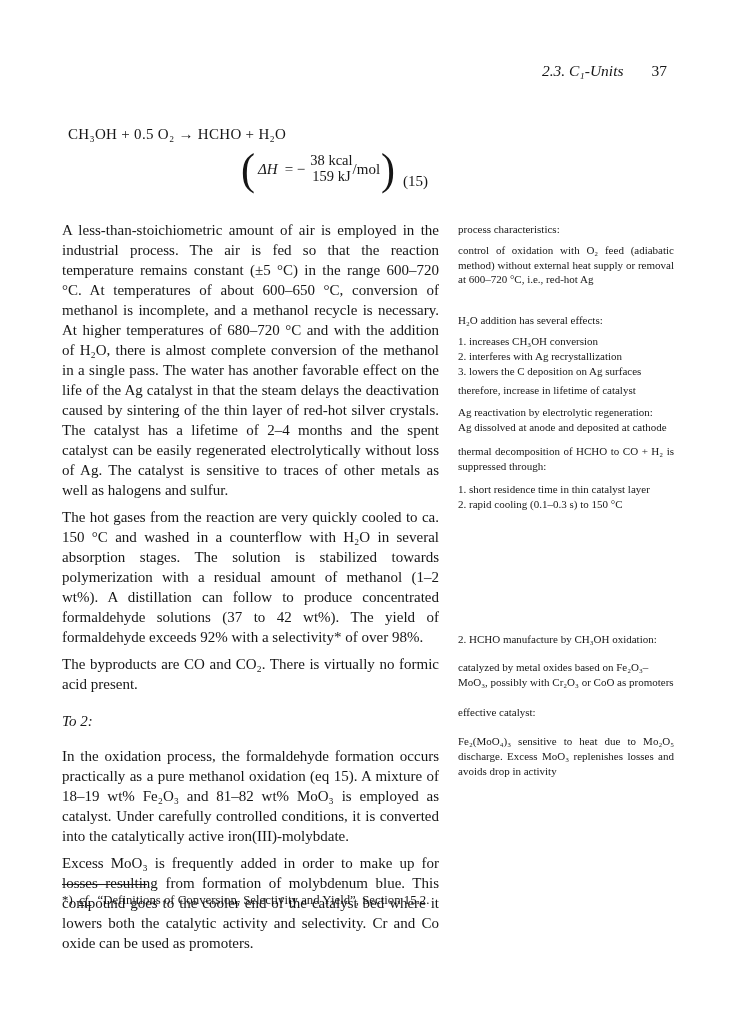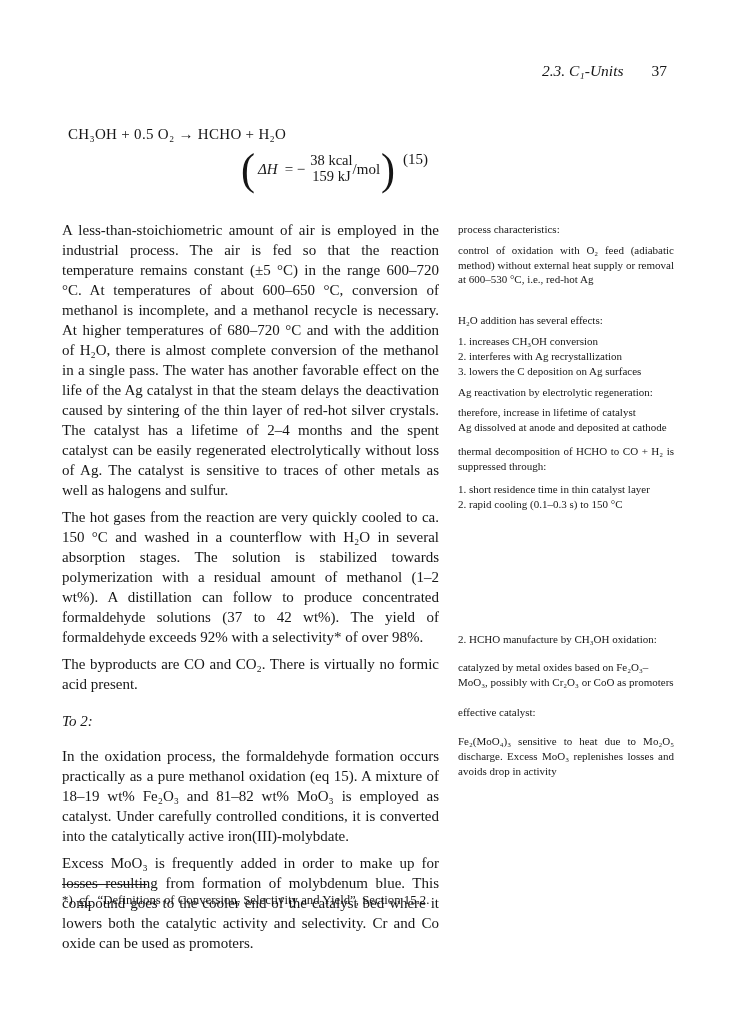--- a/index.html
+++ b/index.html
@@ -17,21 +17,21 @@
   .running-head .pnum { font-style:normal; }
   
   .equation { position:absolute; left:68px; top:126px; width:376px; font-size:15px; }
   .eq-reaction { white-space:nowrap; letter-spacing:0.3px; }
   .eq-line2 { position:relative; height:54px; }
   .dh-group { position:absolute; left:172px; top:4px; display:flex; align-items:center; }
   .big-paren { font-size:42px; font-weight:300; line-height:44px; transform:scaleY(1.05); padding:0 1px; }
   .dh-label { font-style:italic; margin-left:2px;text-align:center; }
   .dh-rel { margin:0 5px 0 7px; }
   .frac { display:inline-flex; flex-direction:column; align-items:center; line-height:1.08; font-size:14.5px; }
-  .eq-num { position:absolute; right:16px; top:8px; }
+  .eq-num { position:absolute; right:16px; top:30px; }
   
   .left-col {
     position:absolute; left:62px; top:220px; width:377px;
     font-size:15px; line-height:20px; text-align:justify;
   }
   .para { margin:0 0 7px 0; }
   .subhead { font-style:italic; margin:17px 0 15px 0; text-align:left; }
   
   .right-col {
     position:absolute; left:458px; top:222px; width:216px;
@@ -78,27 +78,27 @@
     <p class="para">A less-than-stoichiometric amount of air is employed in the industrial process. The air is fed so that the reaction temperature remains constant (±5 °C) in the range 600–720 °C. At temperatures of about 600–650 °C, conversion of methanol is incomplete, and a methanol recycle is necessary. At higher temperatures of 680–720 °C and with the addition of H₂O, there is almost complete conversion of the methanol in a single pass. The water has another favorable effect on the life of the Ag catalyst in that the steam delays the deactivation caused by sintering of the thin layer of red-hot silver crystals. The catalyst has a lifetime of 2–4 months and the spent catalyst can be easily regenerated electrolytically without loss of Ag. The catalyst is sensitive to traces of other metals as well as halogens and sulfur.</p>
     <p class="para">The hot gases from the reaction are very quickly cooled to ca. 150 °C and washed in a counterflow with H₂O in several absorption stages. The solution is stabilized towards polymerization with a residual amount of methanol (1–2 wt%). A distillation can follow to produce concentrated formaldehyde solutions (37 to 42 wt%). The yield of formaldehyde exceeds 92% with a selectivity* of over 98%.</p>
     <p class="para">The byproducts are CO and CO₂. There is virtually no formic acid present.</p>
     <p class="para subhead">To 2:</p>
     <p class="para">In the oxidation process, the formaldehyde formation occurs practically as a pure methanol oxidation (eq 15). A mixture of 18–19 wt% Fe₂O₃ and 81–82 wt% MoO₃ is employed as catalyst. Under carefully controlled conditions, it is converted into the catalytically active iron(III)-molybdate.</p>
     <p class="para">Excess MoO₃ is frequently added in order to make up for losses resulting from formation of molybdenum blue. This compound goes to the cooler end of the catalyst bed where it lowers both the catalytic activity and selectivity. Cr and Co oxide can be used as promoters.</p>
   </div>
 
   <div class="right-col">
     <p class="note" style="margin-top:0">process characteristics:</p>
-    <p class="note just" style="margin-top:6px">control of oxidation with O₂ feed (adiabatic method) without external heat supply or removal at 600–530 °C, i.e., red-hot Ag</p>
+    <p class="note just" style="margin-top:6px">control of oxidation with O₂ feed (adiabatic method) without external heat supply or removal at 600–720 °C, i.e., red-hot Ag</p>
     <p class="note" style="margin-top:26px">H₂O addition has several effects:</p>
     <p class="note list" style="margin-top:6px">1. increases CH₃OH conversion
 2. interferes with Ag recrystallization
 3. lowers the C deposition on Ag surfaces</p>
+    <p class="note" style="margin-top:5px">therefore, increase in lifetime of catalyst</p>
     <p class="note" style="margin-top:7px">Ag reactivation by electrolytic regeneration:</p>
-    <p class="note" style="margin-top:5px">therefore, increase in lifetime of catalyst</p>
     <p class="note just" style="">Ag dissolved at anode and deposited at cathode</p>
     <p class="note just" style="margin-top:9px">thermal decomposition of HCHO to CO + H₂ is suppressed through:</p>
     <p class="note list" style="margin-top:9px">1. short residence time in thin catalyst layer
 2. rapid cooling (0.1–0.3 s) to 150 °C</p>
     <p class="note hang" style="margin-top:120px">2. HCHO manufacture by CH₃OH oxidation:</p>
     <p class="note" style="margin-top:13px">catalyzed by metal oxides based on Fe₂O₃–MoO₃, possibly with Cr₂O₃ or CoO as promoters</p>
     <p class="note" style="margin-top:16px">effective catalyst:</p>
     <p class="note just" style="margin-top:14px">Fe₂(MoO₄)₃ sensitive to heat due to Mo₂O₅ discharge. Excess MoO₃ replenishes losses and avoids drop in activity</p>
   </div>
 

